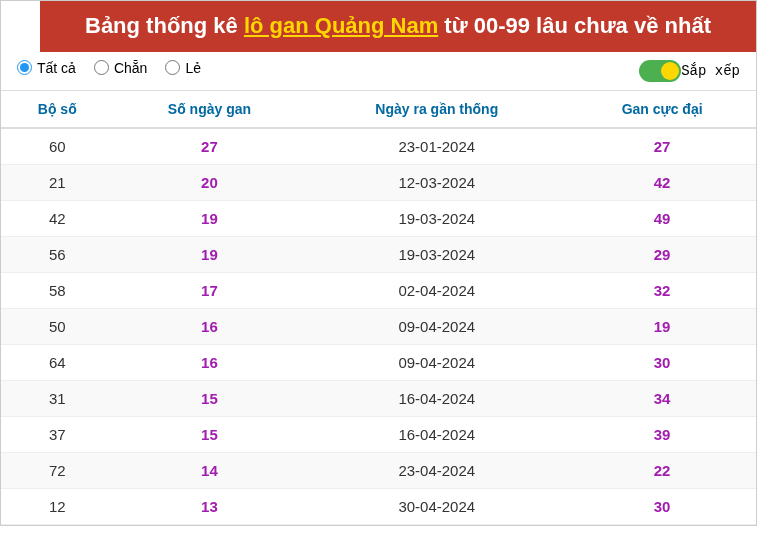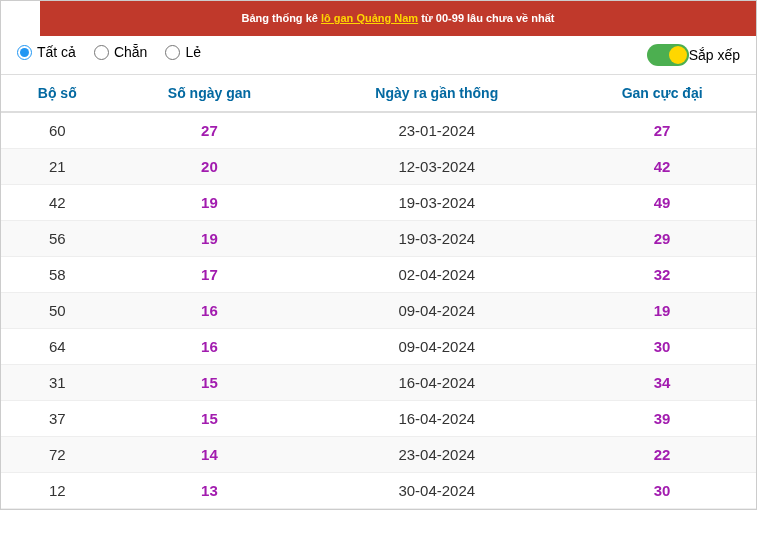--- a/index.html
+++ b/index.html
@@ -11,21 +11,21 @@
     }
     .container {
       width: 757px;
       border: 1px solid #ccc;
     }
     .header {
       background: #c0392b;
       color: #fff;
       text-align: center;
       padding: 10px 16px;
-      font-size: 11px;
+      font-size: 22px;
       font-weight: bold;
       line-height: 1.4;
       margin-left: 39px;
     }
     .header .highlight {
       color: #FFD700;
       text-decoration: underline;
     }
     .filter-row {
       display: flex;
@@ -49,20 +49,21 @@
     }
     .radio-item input[type="radio"] {
       accent-color: #2196F3;
       width: 15px;
       height: 15px;
     }
     .toggle-wrapper {
       display: flex;
       align-items: center;
       font-size: 14px;
+      font-family: Liberation Mono, monospace;
     }
     .toggle {
       width: 42px;
       height: 22px;
       background: #4CAF50;
       border-radius: 11px;
       position: relative;
       cursor: pointer;
     }
     .toggle-knob {

